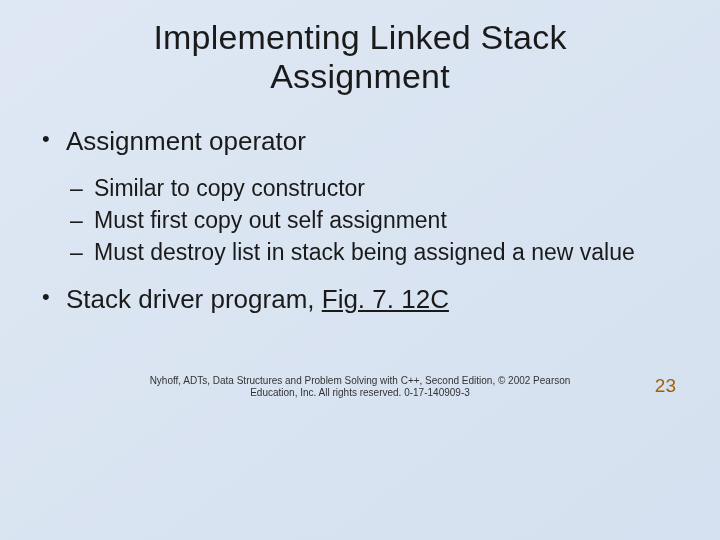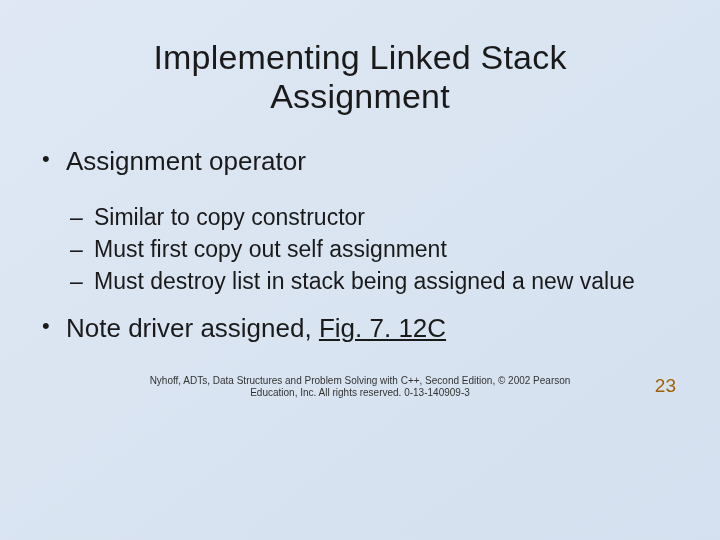--- a/index.html
+++ b/index.html
@@ -6,21 +6,21 @@
   html, body { width: 720px; height: 540px; overflow: hidden; }
   body {
     background: linear-gradient(to bottom right, #dfe8f4, #d4e0ef);
     font-family: Arial, Helvetica, sans-serif;
     color: #1a1a1a;
     position: relative;
   }
   .slide {
     width: 720px;
     height: 427px;
-    padding: 38px 40px 0 40px;
+    padding: 18px 40px 0 40px;
     position: relative;
   }
   .title {
     font-size: 34px;
     font-weight: 400;
     text-align: center;
     line-height: 1.15;
     margin-bottom: 28px;
     letter-spacing: 0.2px;
   }
@@ -34,21 +34,21 @@
   }
   ul.top > li::before {
     content: "•";
     position: absolute;
     left: 2px;
     top: 0;
     font-size: 22px;
   }
   ul.sub {
     list-style: none;
-    margin-top: 24px;
+    margin-top: 15px;
     margin-bottom: 14px;
   }
   ul.sub > li {
     font-size: 23px;
     line-height: 1.3;
     padding-left: 28px;
     position: relative;
     margin-bottom: 2px;
   }
   ul.sub > li::before {
@@ -93,24 +93,24 @@
   <ul class="top">
     <li>
       <span>Assignment operator</span>
       <ul class="sub">
         <li><span>Similar to copy constructor</span></li>
         <li><span>Must first copy out self assignment</span></li>
         <li><span>Must destroy list in stack being assigned a new value</span></li>
       </ul>
     </li>
     <li>
-      <span>Note driver assigned, </span><span class="link">Fig. 7. 12C</span>
+      <span>Stack driver program, </span><span class="link">Fig. 7. 12C</span>
     </li>
   </ul>
 
   <div class="footer">
     <span>Nyhoff, ADTs, Data Structures and Problem Solving with C++, Second Edition, © 2002 Pearson</span><br>
-    <span>Education, Inc. All rights reserved. 0-13-140909-3</span>
+    <span>Education, Inc. All rights reserved. 0-17-140909-3</span>
   </div>
 
   <div class="pagenum">23</div>
 
 </div>
 
 </body></html>

